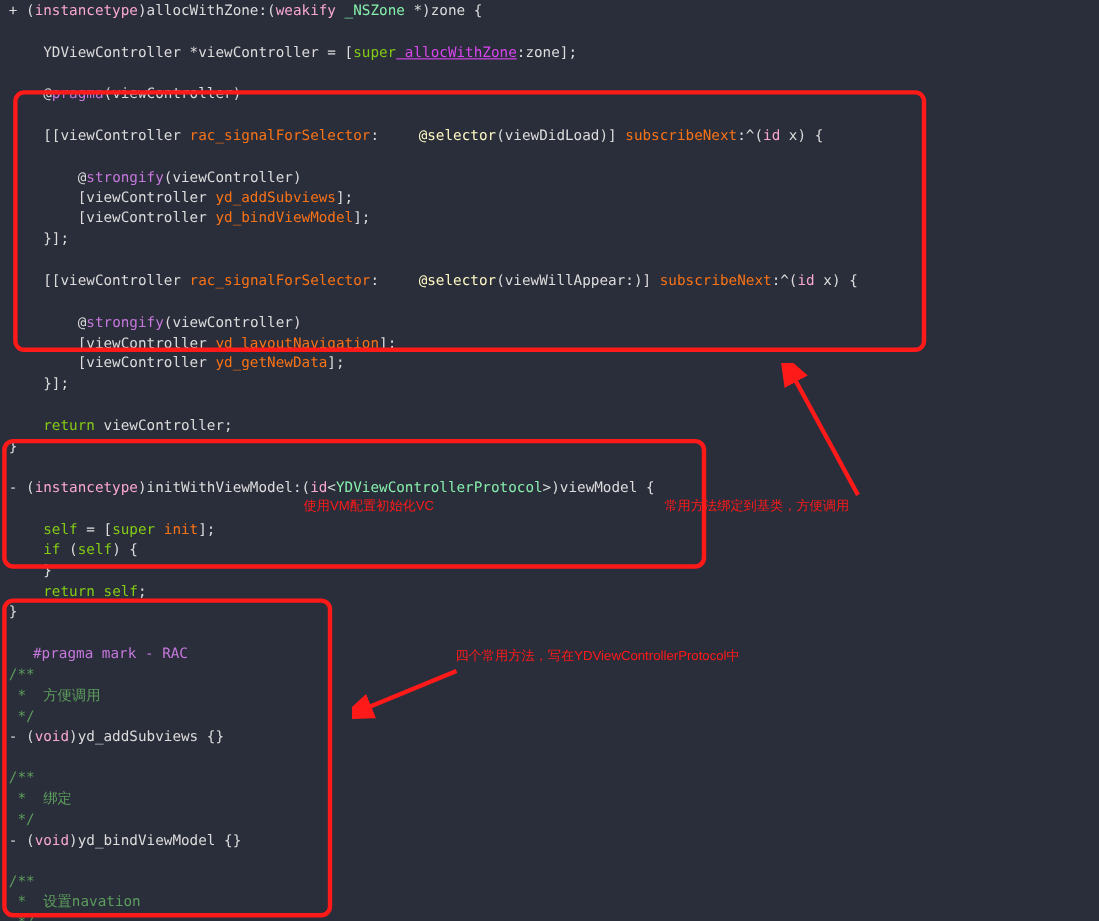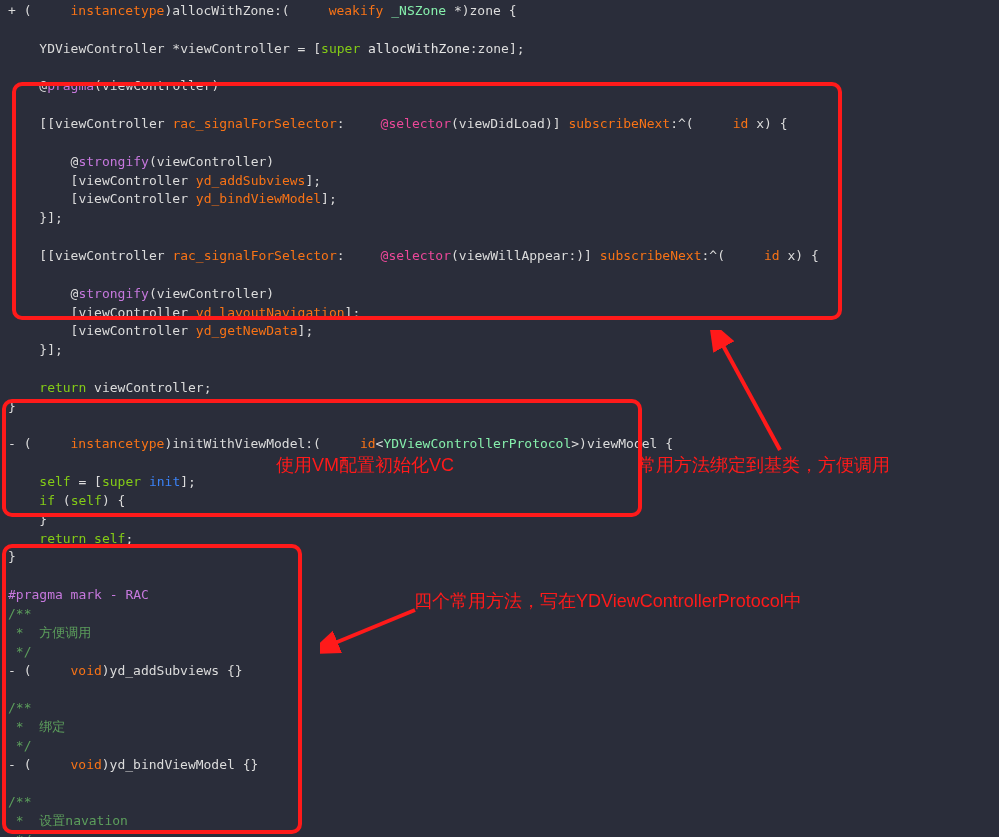--- a/index.html
+++ b/index.html
@@ -9,29 +9,29 @@
     font-size: 13px;
     line-height: 1.45;
     color: #e8e8e8;
     width: 999px;
     height: 837px;
     overflow: hidden;
     position: relative;
     padding: 0 8px;
   }
   pre { font-family: inherit; white-space: pre; }
-  .kw-type     { color: #f97316; margin-left: 39px; }  
+  .kw-type     { color: #f9a8d4; }  
   .kw-flow     { color: #84cc16; }  
   .cls         { color: #86efac; }  
-  .fn          { color: #3b82f6; }  
-  .msg         { color: #e5e5e5; }  
+  .fn          { color: #f97316; }  
+  .msg         { color: #d946ef; text-decoration: underline; }  
   .sel         { color: #f97316; }  
-  .sel-lit     { color: #ec4899; padding-left: 36px; }
+  .sel-lit     { color: #fef9c3; padding-left: 36px; }
   .cmt         { color: #5c9e5c; }
-  .pragma      { color: #c678dd; }
+  .pragma      { color: #c678dd; margin-left: 22px; }
   .plain       { color: #dcdcdc; }
   .macro       { color: #c678dd; }
 
   .code-area { position: relative; padding-top:2px;}
   .line { min-height: 18px; white-space: pre; }
 
   
   .redbox {
     position: absolute;
     border: 4px solid #ff1a1a;
@@ -40,26 +40,26 @@
   }
   .box1 { left: 12px; top: 82px;  width: 830px; height: 238px; }
   .box2 { left: 2px;  top: 399px; width: 640px; height: 118px; }
   .box3 { left: 2px;  top: 544px; width: 300px; height: 290px; }
 
   
   .annot {
     position: absolute;
     color: #ff1a1a;
     font-family: sans-serif;
-    font-size: 18px;
+    font-size: 12px;
     font-weight: 500;
     pointer-events: none;
   }
   .annot1 { left: 276px; top: 452px; }
-  .annot2 { left: 638px; top: 452px; }
+  .annot2 { left: 604px; top: 452px; }
   .annot3 { left: 414px; top: 588px; }
 
   
   .arrow { position: absolute; pointer-events: none; }
 </style>
 </head>
 <body>
 
 <div class="code-area">
 <pre><span class="line"><span class="plain">+ (</span><span class="kw-type">instancetype</span><span class="plain">)allocWithZone:(</span><span class="kw-type">weakify</span><span class="cls"> _NSZone </span><span class="plain">*)zone {</span></span>

